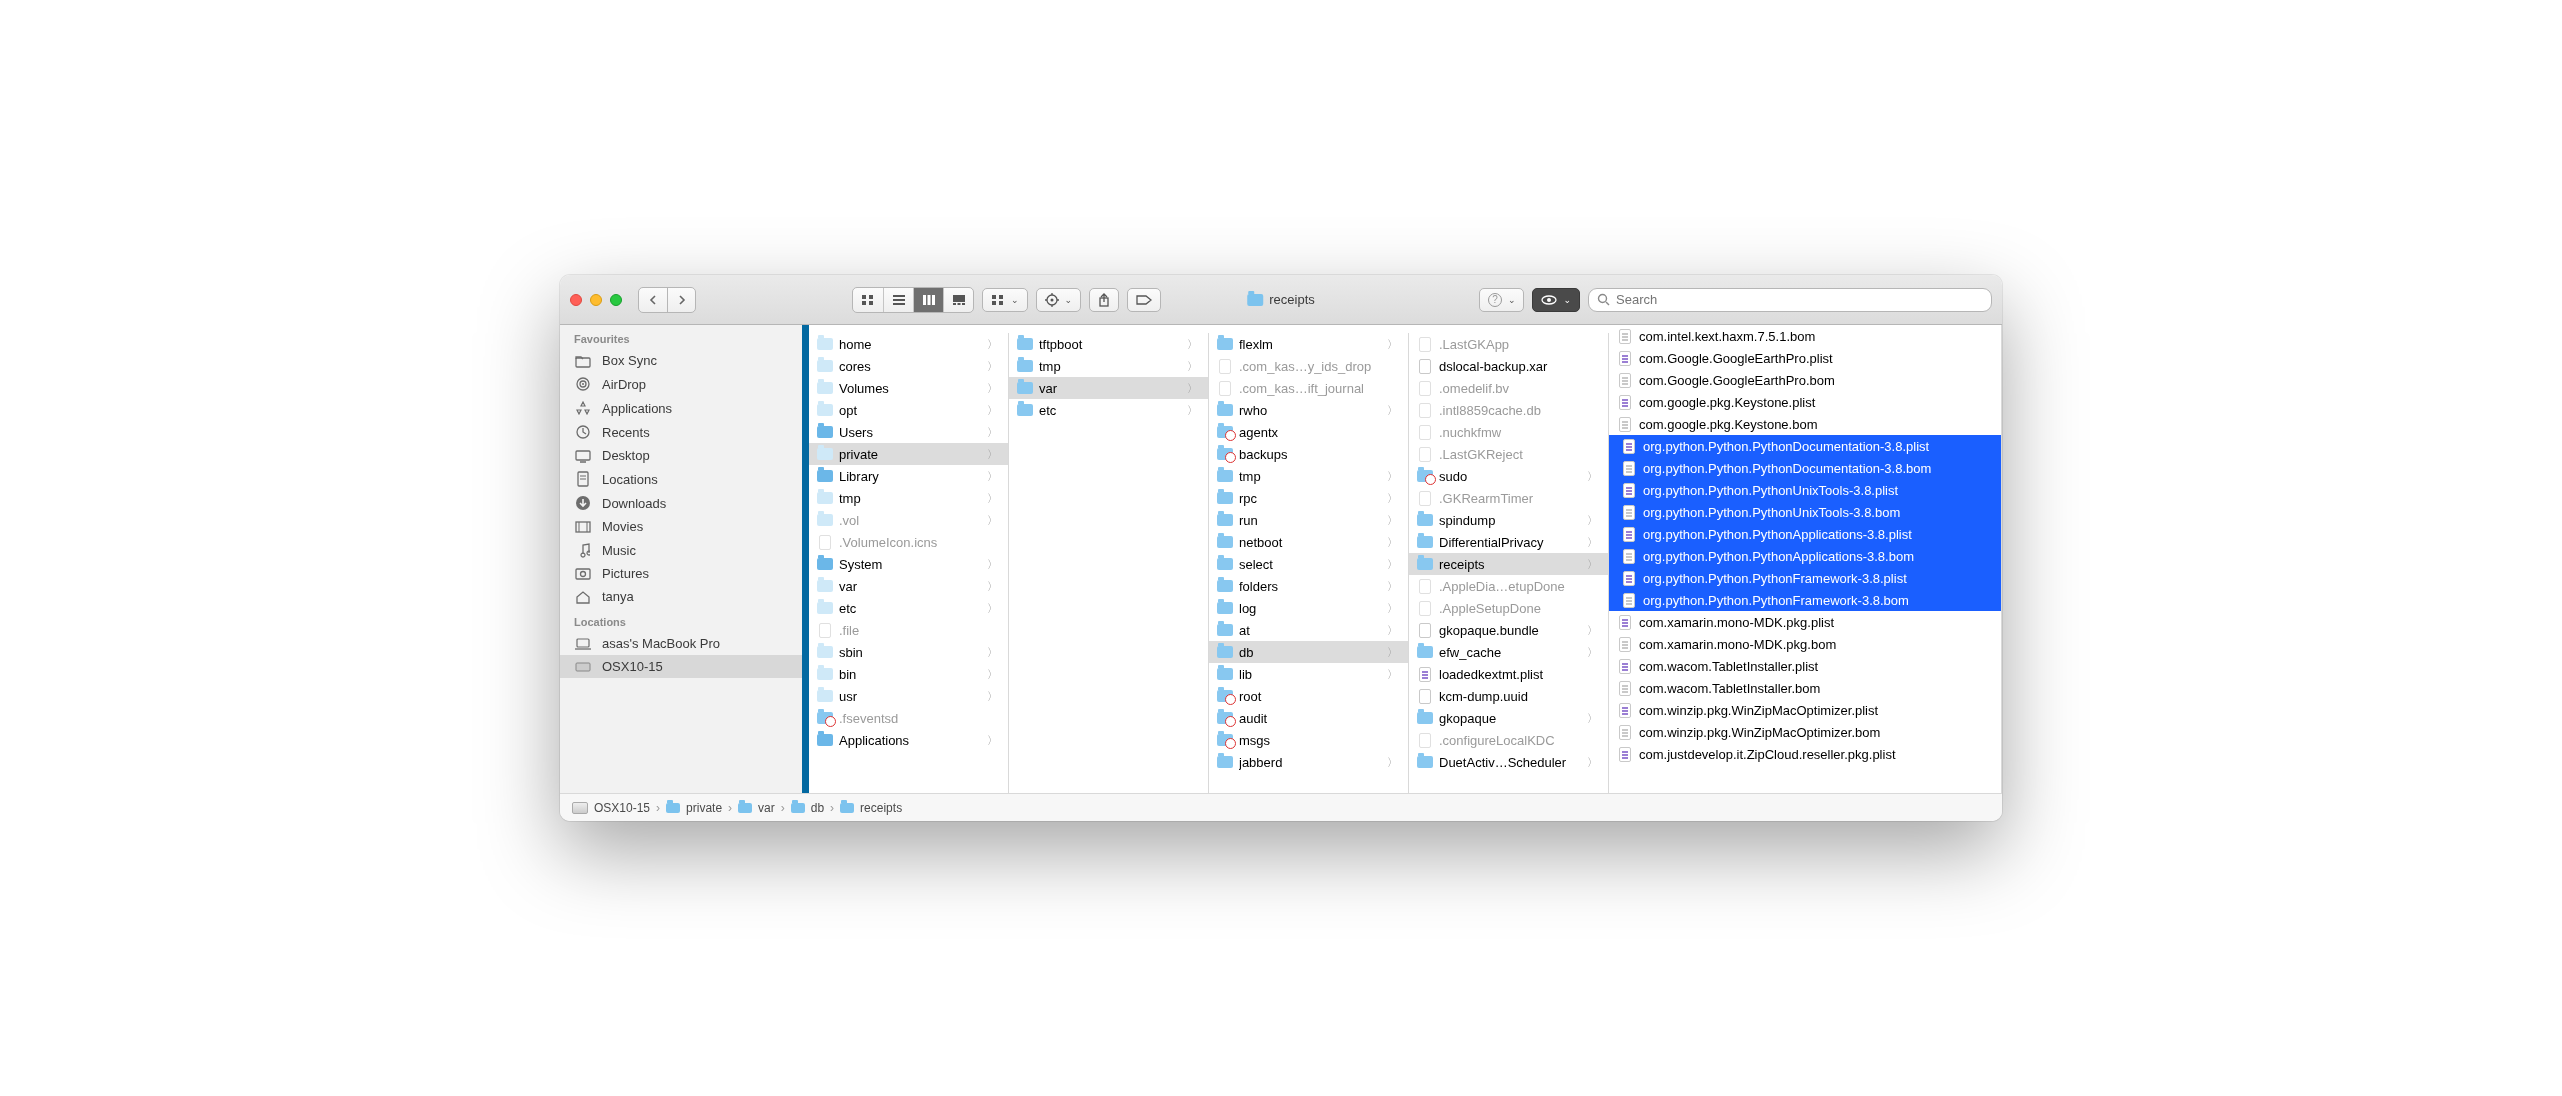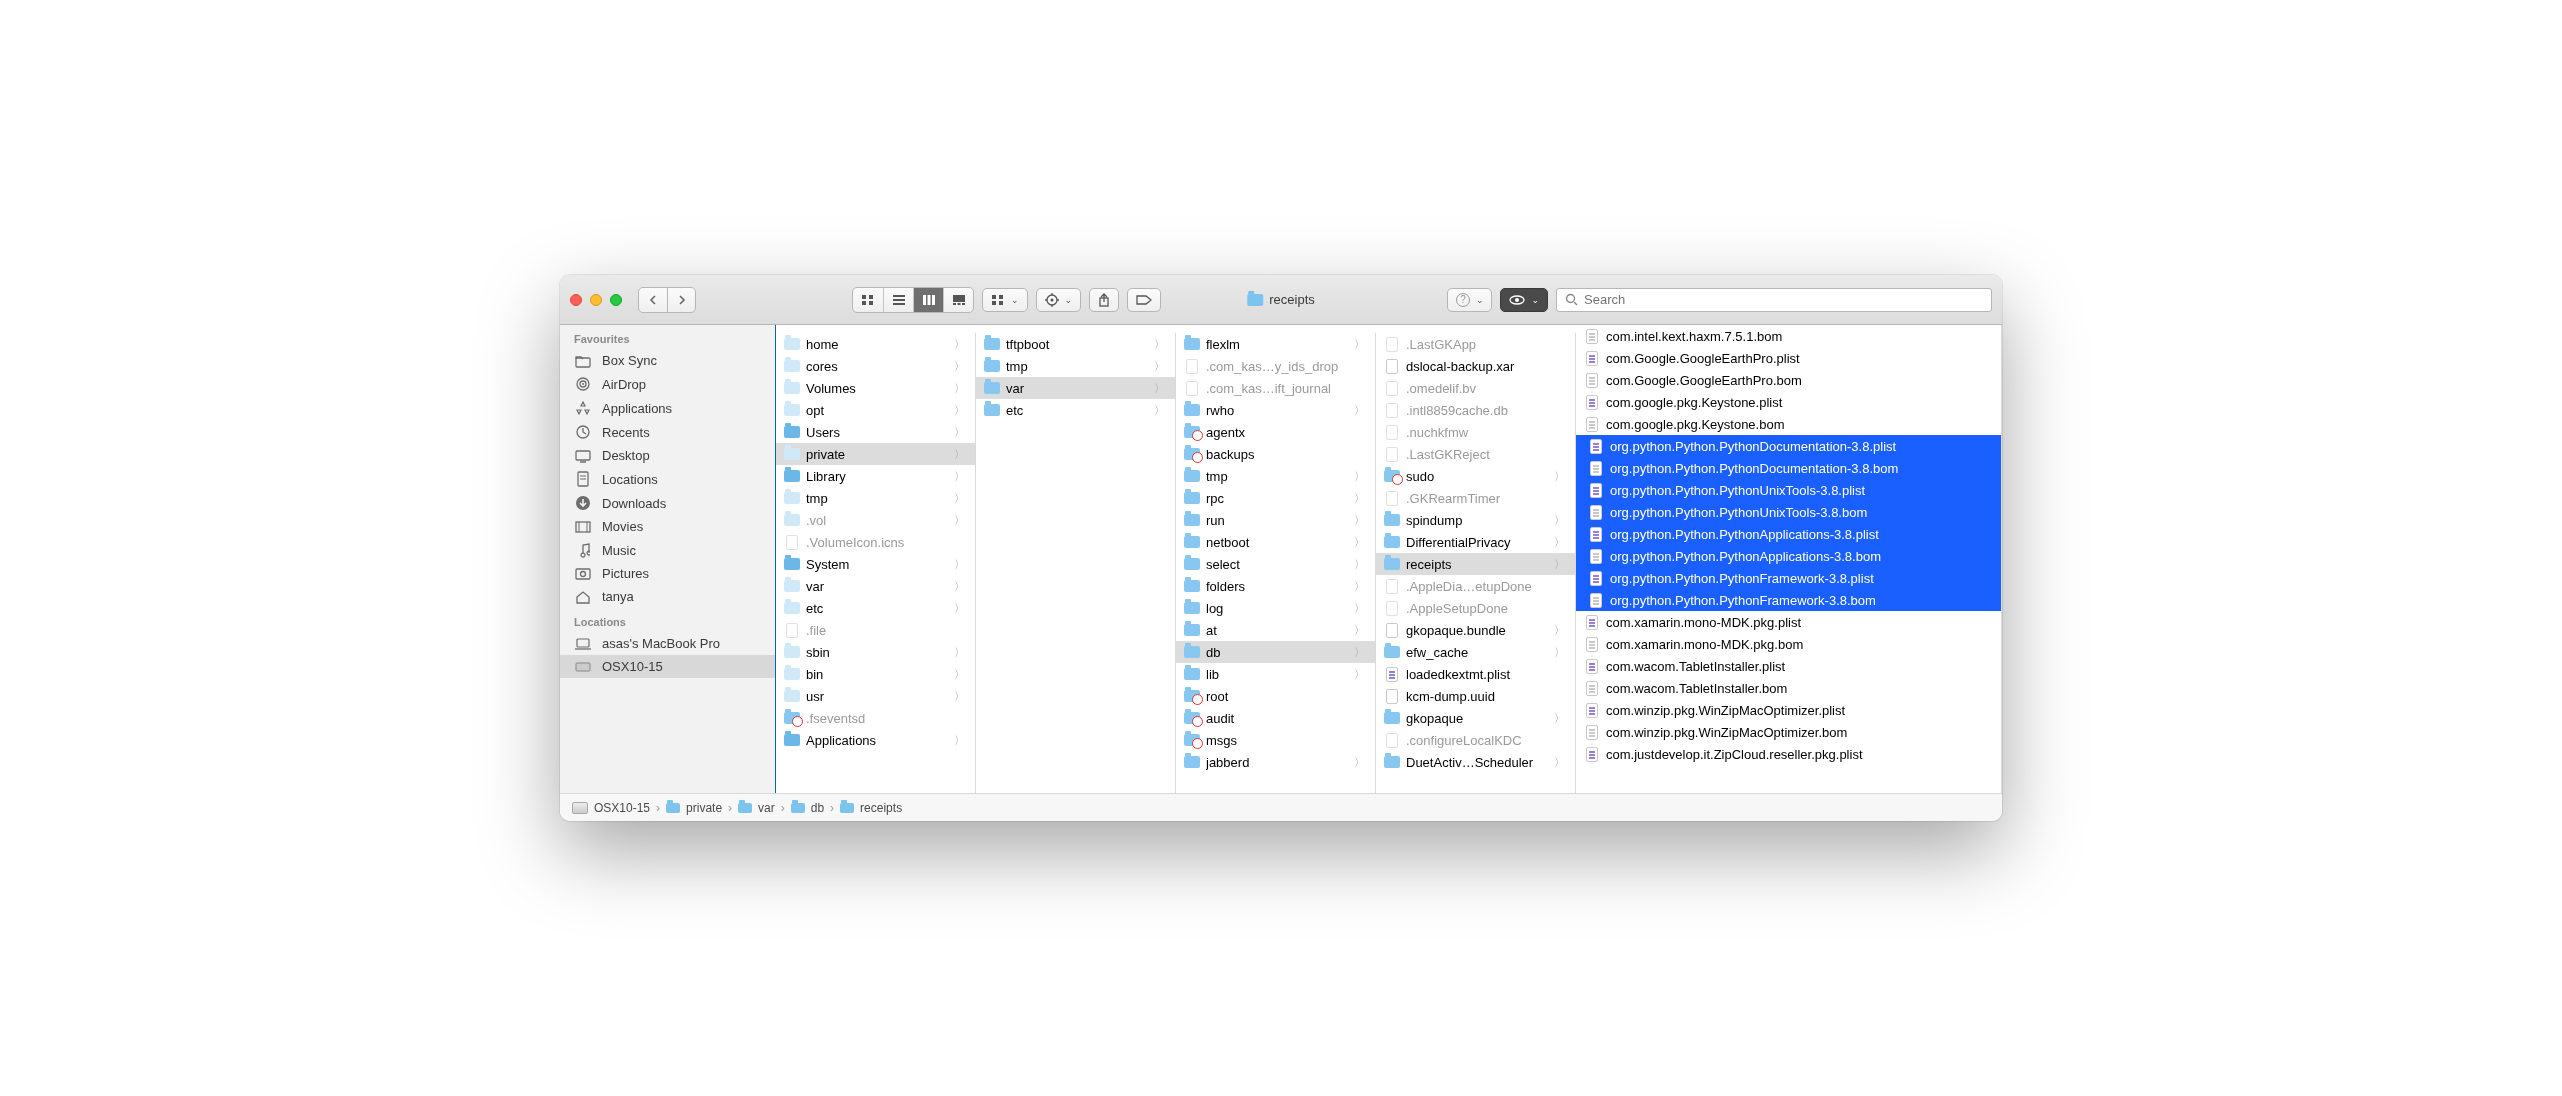--- a/index.html
+++ b/index.html
@@ -28,24 +28,24 @@
 .nav-arrows button + button { border-left:1px solid #b6b6b6;}
 .seg { display:flex; border:1px solid #b6b6b6; border-radius:5px; overflow:hidden; background:linear-gradient(#fbfbfb,#efefef);}
 .seg button { width:30px;height:24px;border:none;background:transparent;color:#444;display:flex;align-items:center;justify-content:center;cursor:default;}
 .seg button.active { background:#6f6f6f; color:#fff;}
 .seg button + button{border-left:1px solid #c5c5c5;}
 .pill { height:24px;border:1px solid #b6b6b6;border-radius:5px;background:linear-gradient(#fbfbfb,#efefef);display:flex;align-items:center;padding:0 8px;gap:6px;color:#444;}
 .title-center { position:absolute; left:50%; transform:translateX(-50%); display:flex; align-items:center; gap:6px; color:#3a3a3a; font-size:13px;}
 .folder-mini{width:16px;height:12px;background:#7cc3ee;border-radius:2px;position:relative;}
 .folder-mini::before{content:'';position:absolute;top:-3px;left:1px;width:6px;height:3px;background:#7cc3ee;border-radius:1px 1px 0 0;}
 .right-tools{margin-left:auto;display:flex;gap:8px;align-items:center;}
-.search { height:24px; width:436px; border:1px solid #b6b6b6; border-radius:3px; background:#fff; display:flex;align-items:center;padding:0 8px;gap:6px;color:#8a8a8a;font-size:13px;}
+.search { height:24px; width:404px; border:1px solid #b6b6b6; border-radius:9px; background:#fff; display:flex;align-items:center;padding:0 8px;gap:6px;color:#8a8a8a;font-size:13px;}
 .search svg{flex-shrink:0;}
 .body { flex:1; display:flex; overflow:hidden;}
-.sidebar { width:216px; background:#f2f2f2; border-right:1px solid #0369a1; overflow-y:auto; font-size:13px;}
+.sidebar { width:249px; background:#f2f2f2; border-right:7px solid #0369a1; overflow-y:auto; font-size:13px;}
 .sb-head{color:#8a8a8a;font-size:11px;font-weight:600;padding:8px 14px 4px;}
 .sb-item{display:flex;align-items:center;gap:10px;padding:4px 14px;color:#3a3a3a;cursor:default;text-align:center;}
 .sb-item.sel{background:#d8d8d8;}
 .sb-icon{width:18px;display:flex;justify-content:center;color:#6d6d6d;}
 .columns{flex:1;display:flex;overflow:hidden;}
 .col{border-right:1px solid #d9d9d9;overflow-y:auto;font-size:13px;flex:0 0 200px;}
 .col.narrow{flex:0 0 200px;margin-top:8px;}
 .col.wide{flex:1 1 auto;}
 .row{display:flex;align-items:center;gap:6px;padding:2px 10px 2px 8px;height:22px;white-space:nowrap;cursor:default;}
 .row .name{flex:1;overflow:hidden;text-overflow:ellipsis;}

